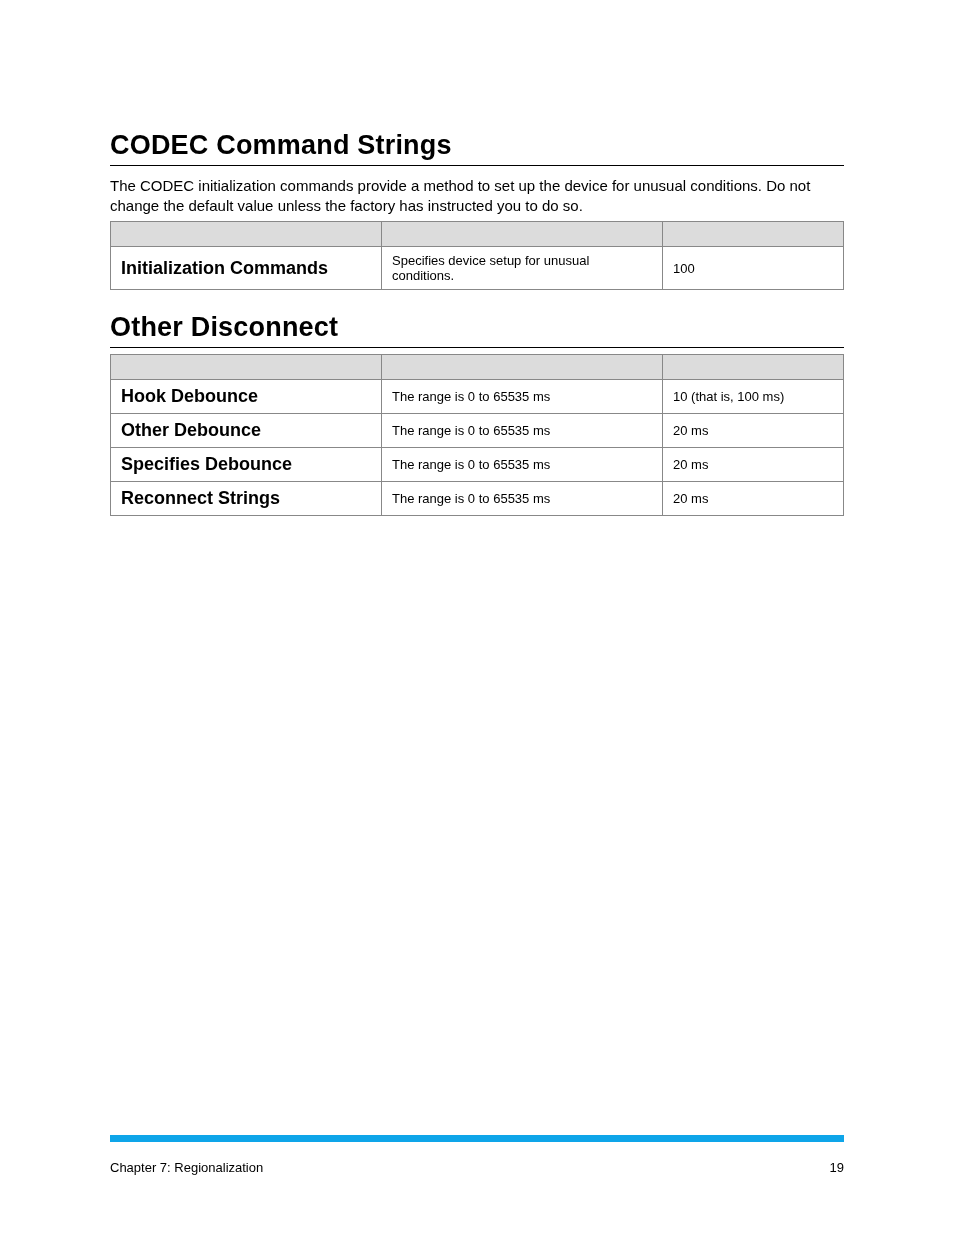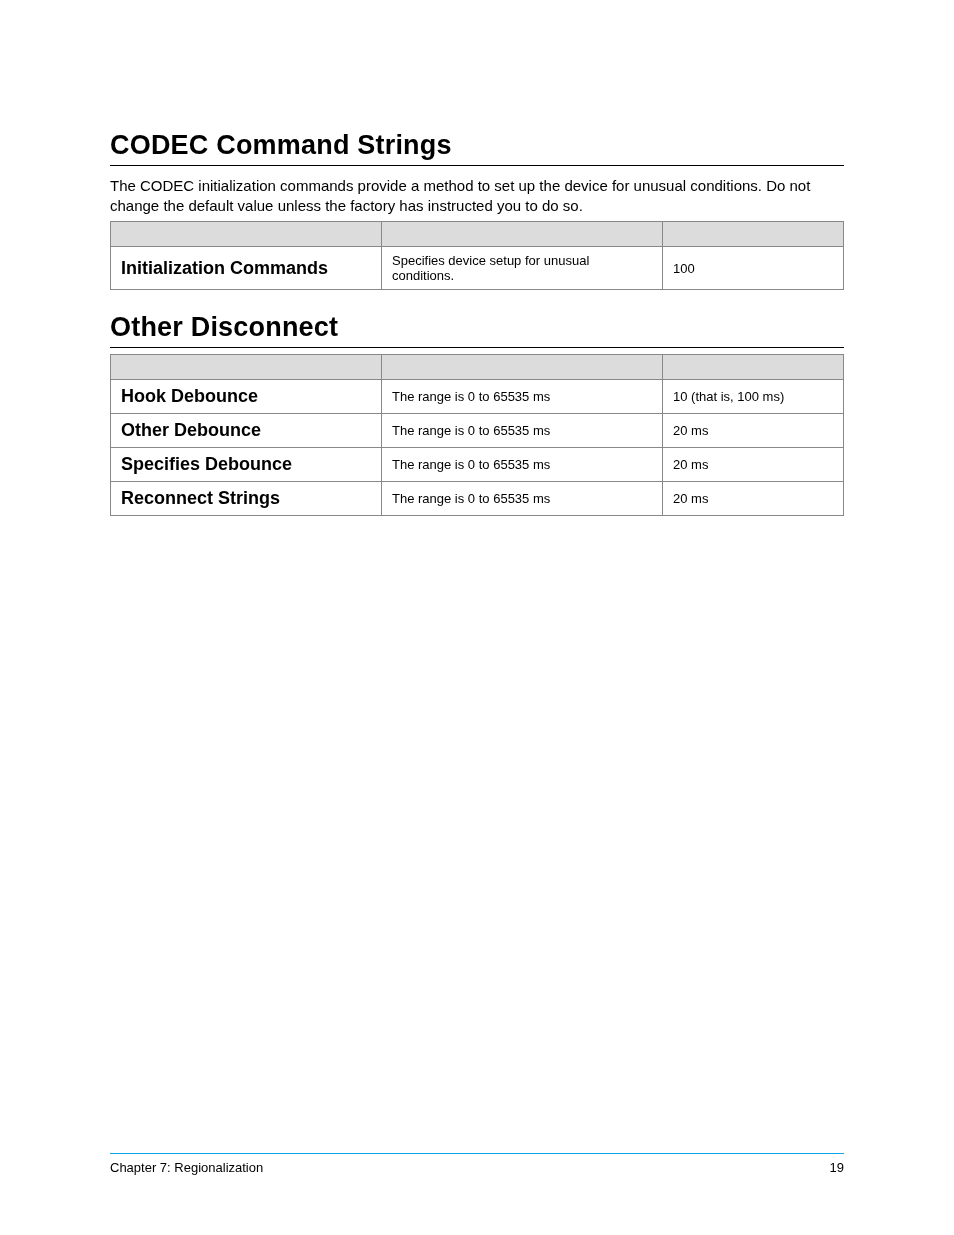--- a/index.html
+++ b/index.html
@@ -55,22 +55,22 @@
     width: 160px;
     margin-top: 44px;
   }
   .col-a { width: 250px; }
   .col-c { width: 160px; }
   .footer {
     position: absolute;
     left: 110px;
     right: 110px;
     bottom: 60px;
-    border-top: 1px solid #0ea5e9;
-    padding-top: 6px;
+    border-top: 7px solid #0ea5e9;
+    padding-top: 18px;
     font-size: 13px;
     display: flex;
     justify-content: space-between;
   }
 </style>
 </head>
 <body>
 
 <div class="page">
 

